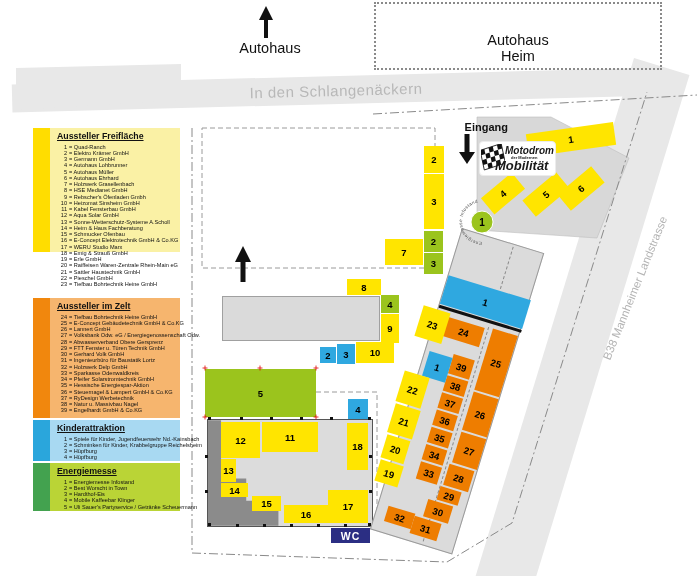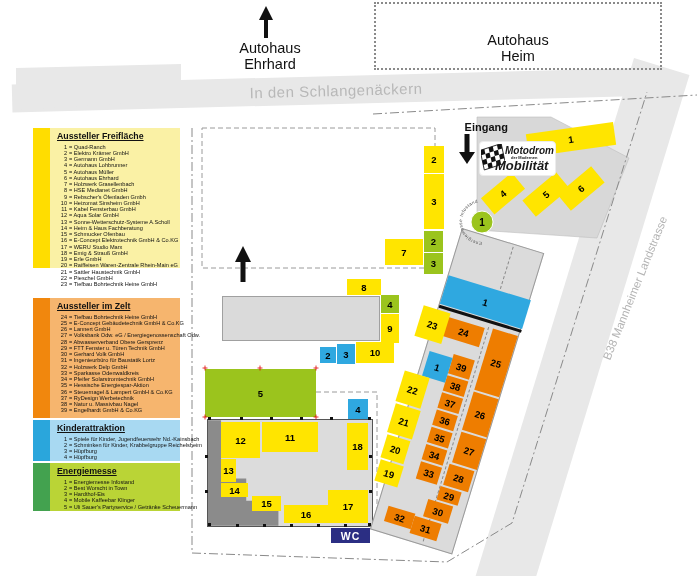--- a/index.html
+++ b/index.html
@@ -68,21 +68,20 @@
 <div class="stage">
 
   <div class="road-top">
     <span class="road-top-label">In den Schlangenäckern</span>
   </div>
   <div class="road-right"></div>
   <div class="road-right-label">B38 Mannheimer Landstrasse</div>
 
   <div class="ehrhard">
     <div>Autohaus</div>
-    <div>Ehrhard</div>
   </div>
   <div class="born-box">
     <div class="txt">
       <div>Autohaus</div>
       <div>Heim</div>
     </div>
   </div>
 
   <svg class="overlay" width="700" height="576" viewBox="0 0 700 576">
     <polygon points="16,68 181,64 181,100 16,110" fill="#e8e8e8"></polygon>
@@ -184,21 +183,21 @@
       <div class="booth" style="left: 221px; top: 422px; width: 39px; height: 36px; background: rgb(255, 229, 0);">12</div>
       <div class="booth" style="left: 262px; top: 422px; width: 56px; height: 30px; background: rgb(255, 229, 0);">11</div>
       <div class="booth" style="left: 347px; top: 423px; width: 21px; height: 47px; background: rgb(255, 229, 0);">18</div>
       <div class="booth" style="left: 221px; top: 459px; width: 15px; height: 23px; background: rgb(255, 229, 0);">13</div>
       <div class="booth" style="left: 221px; top: 483px; width: 27px; height: 14px; background: rgb(255, 229, 0);">14</div>
       <div class="booth" style="left: 252px; top: 496px; width: 29px; height: 15px; background: rgb(255, 229, 0);">15</div>
       <div class="booth" style="left: 284px; top: 505px; width: 44px; height: 18px; background: rgb(255, 229, 0);">16</div>
       <div class="booth" style="left: 328px; top: 490px; width: 40px; height: 33px; background: rgb(255, 229, 0);">17</div>
     </div>
 
-  <div class="lsec" style="top: 128px; height: 140px; background: rgb(250, 241, 165);">
+  <div class="lsec" style="top: 128px; height: 124px; background: rgb(250, 241, 165);">
     <div class="lbar" style="background: rgb(255, 221, 0);"></div>
     <div class="lcontent">
         <div class="sec-title">Aussteller Freifläche</div>
       <div class="items">
           <div class="li">
             <span class="num">1</span>
             <span>= Quad-Ranch</span>
           </div>
           <div class="li">
             <span class="num">2</span>

